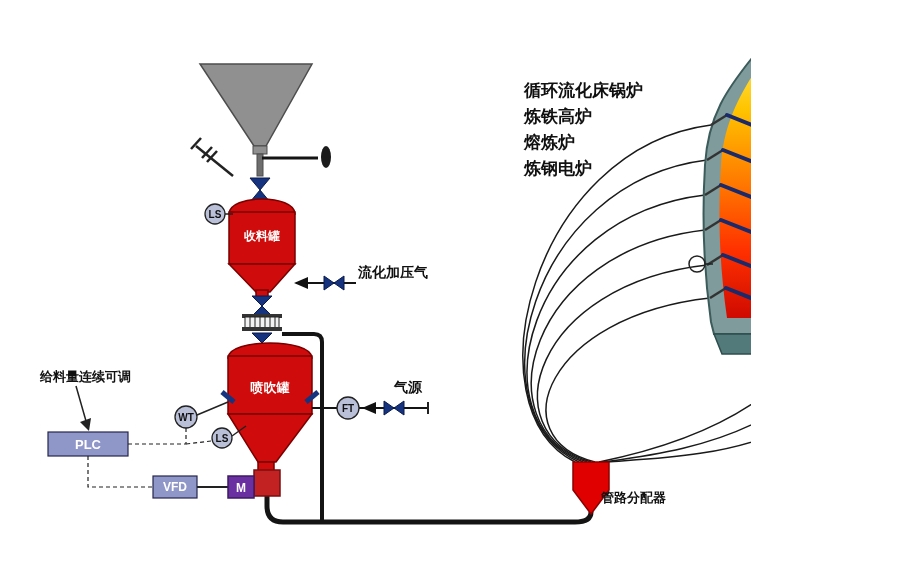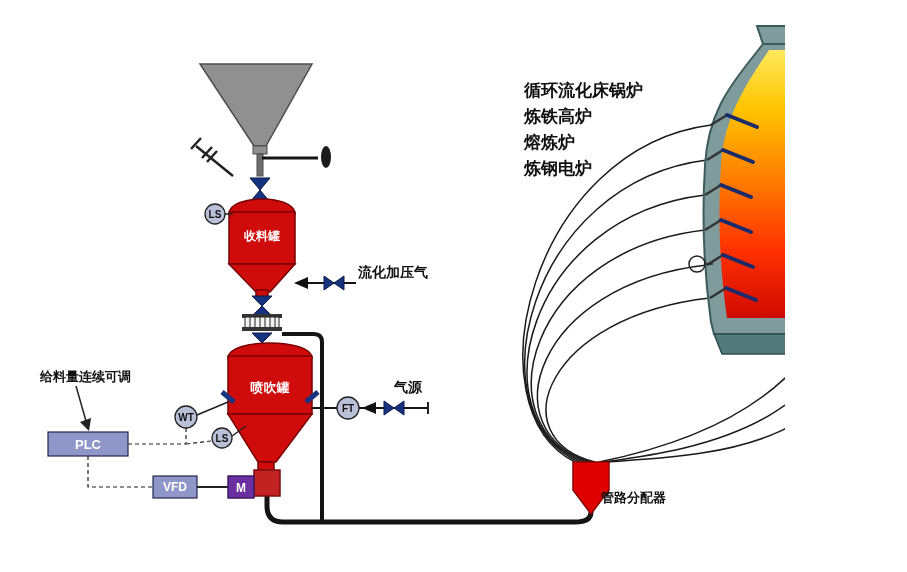--- a/index.html
+++ b/index.html
@@ -1,17 +1,17 @@
 <!DOCTYPE html>
 <html><head>
 <meta charset="utf-8">
 <style>
   html,body{margin:0;padding:0;background:#fff;}
   .canvas{position:relative;width:751px;height:572px;background:#ffffff;overflow:hidden;
-          font-family:"Liberation Sans",sans-serif;padding-left:34px;}
+          font-family:"Liberation Sans",sans-serif;}
   svg{position:absolute;left:0;top:0;}
   .vessel{fill:#cf0b0b;stroke:#7a0000;stroke-width:1.5;}
   .valve{fill:#16337f;stroke:#0a1a4a;stroke-width:1;}
   .pipe{stroke:#141414;fill:none;}
   .dash{stroke:#222;stroke-dasharray:4 3;fill:none;stroke-width:1.2;}
   .inst{fill:#b9c0d8;stroke:#222;stroke-width:1.3;}
   .ctrl{fill:#8f97c9;stroke:#26264d;stroke-width:1.2;}
   .shell{fill:#7f9b9b;stroke:#3c5b5b;stroke-width:2;}
   .lance{stroke:#1a2a6b;stroke-width:4;stroke-linecap:round;}
   .conn{stroke:#333;stroke-width:2.5;}

